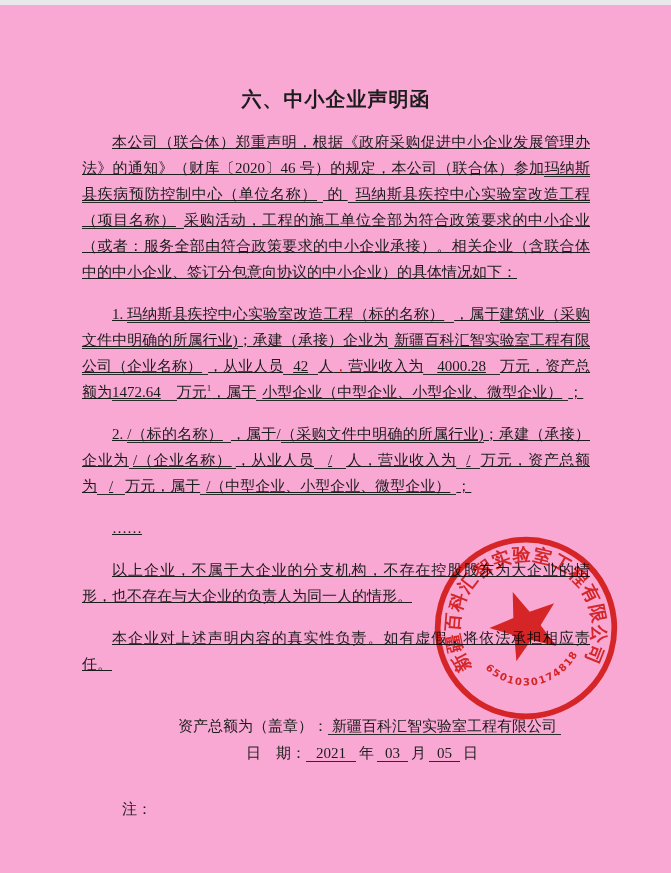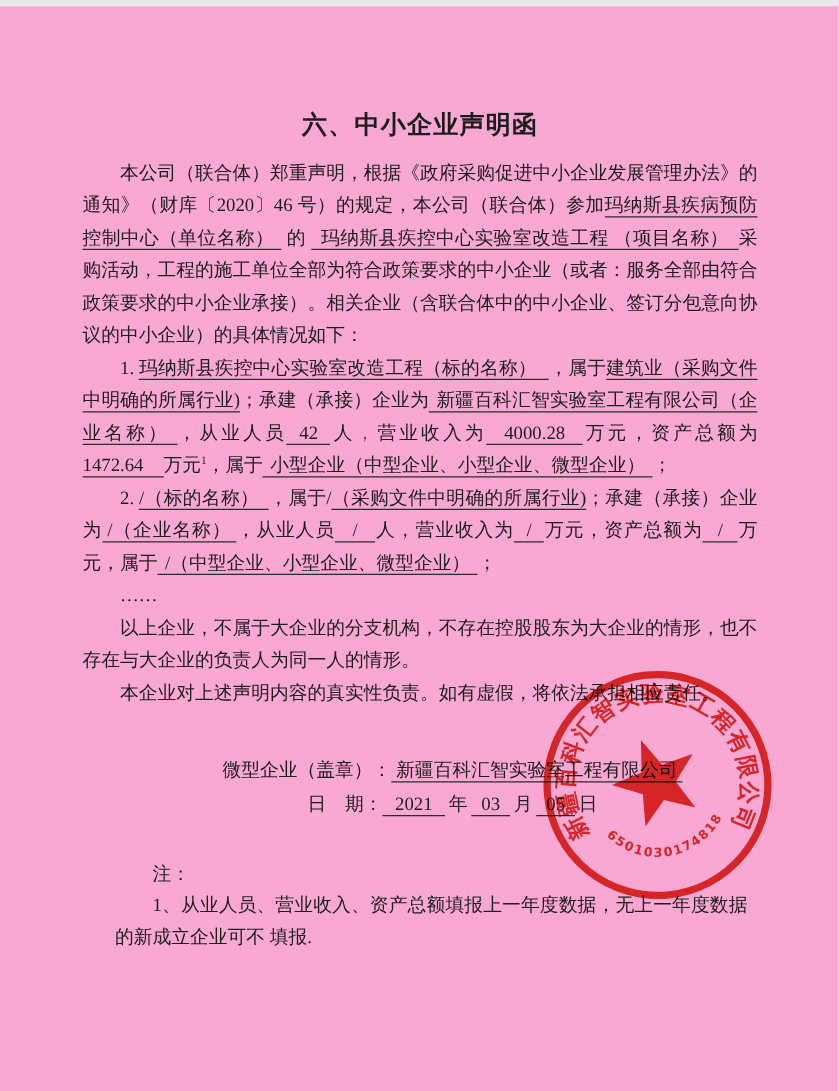--- a/index.html
+++ b/index.html
@@ -11,22 +11,22 @@
     font-family:"Liberation Serif","DejaVu Serif",serif;
     color:#1c1c1c;
   }
   .scan-strip{position:absolute;top:0;left:0;right:0;height:5px;background:#e9e9ec;}
   .content{position:absolute;left:66px;top:86px;width:540px;}
   .title{
     font-size:20px;font-weight:bold;text-align:center;
     margin:0 0 13px 0;letter-spacing:1px;
   }
   .para{
-    font-size:15px;line-height:26px;margin:0;
-    text-align:justify;text-indent:2em;
+    font-size:15px;line-height:26px;margin:16px;
+    text-align:justify;text-indent:2em;text-decoration:underline;
   }
   .u{border-bottom:1px solid #2b2b2b;}
   .red{color:#c0271a;}
   sup.fn{font-size:9px;line-height:0;vertical-align:super;}
   .pr6{padding-right:6px;}.pr8{padding-right:8px;}.pr10{padding-right:10px;}
   .pr16{padding-right:16px;}
   .px3{padding:0 3px;}.px4{padding:0 4px;}.px6{padding:0 6px;}.px8{padding:0 8px;}
   .px10{padding:0 10px;}.px12{padding:0 12px;}.px14{padding:0 14px;}
   .sig-block{margin-top:36px;font-size:15px;line-height:27px;}
   .sig-company{padding-left:112px;}
@@ -55,27 +55,26 @@
 
     <p class="para"><span>2. </span><span class="u pr8">/（标的名称）</span><span>，属于/</span><span class="u">（采购文件中明确的所属行业)</span><span>；承建（承接）企业为</span><span class="u px4">/（企业名称）</span><span>，从业人员</span><span class="u px14">/</span><span>人，营业收入为</span><span class="u px10">/</span><span>万元，资产总额为</span><span class="u px12">/</span><span>万元，属于</span><span class="u px6">/（中型企业、小型企业、微型企业）</span><span>；</span></p>
 
     <p class="para">……</p>
 
     <p class="para">以上企业，不属于大企业的分支机构，不存在控股股东为大企业的情形，也不存在与大企业的负责人为同一人的情形。</p>
 
     <p class="para">本企业对上述声明内容的真实性负责。如有虚假，将依法承担相应责任。</p>
 
     <div class="sig-block">
-      <div class="sig-company"><span>微型企业（盖章）：</span><span class="u px4">新疆百科汇智实验室工程有限公司</span></div>
+      <div class="sig-company"><span>资产总额为（盖章）：</span><span class="u px4">新疆百科汇智实验室工程有限公司</span></div>
       <div class="sig-date"><span>日　期：</span><span class="u px10">2021</span><span class="px3">年</span><span class="u px8">03</span><span class="px3">月</span><span class="u px8">05</span><span class="px3">日</span></div>
     </div>
 
     <div class="notes">
       <p class="note-para">注：</p>
-      <p class="note-para">1、从业人员、营业收入、资产总额填报上一年度数据，无上一年度数据的新成立企业可不 填报.</p>
     </div>
   </div>
 
   <div class="seal">
     <svg width="192" height="192" viewBox="0 0 200 200">
       <defs>
         <path id="sealTopArc" d="M 39.4,135 A 70,70 0 1 1 160.6,135" fill="none"></path>
         <path id="sealBottomArc" d="M 50.9,134.4 A 60,60 0 0 0 149.1,134.4" fill="none"></path>
       </defs>
       <g transform="rotate(-6 100 100)">

